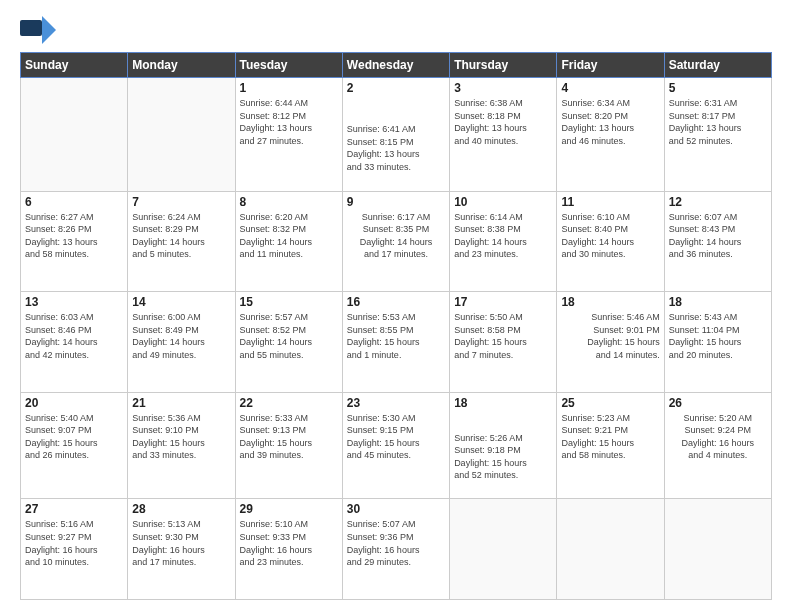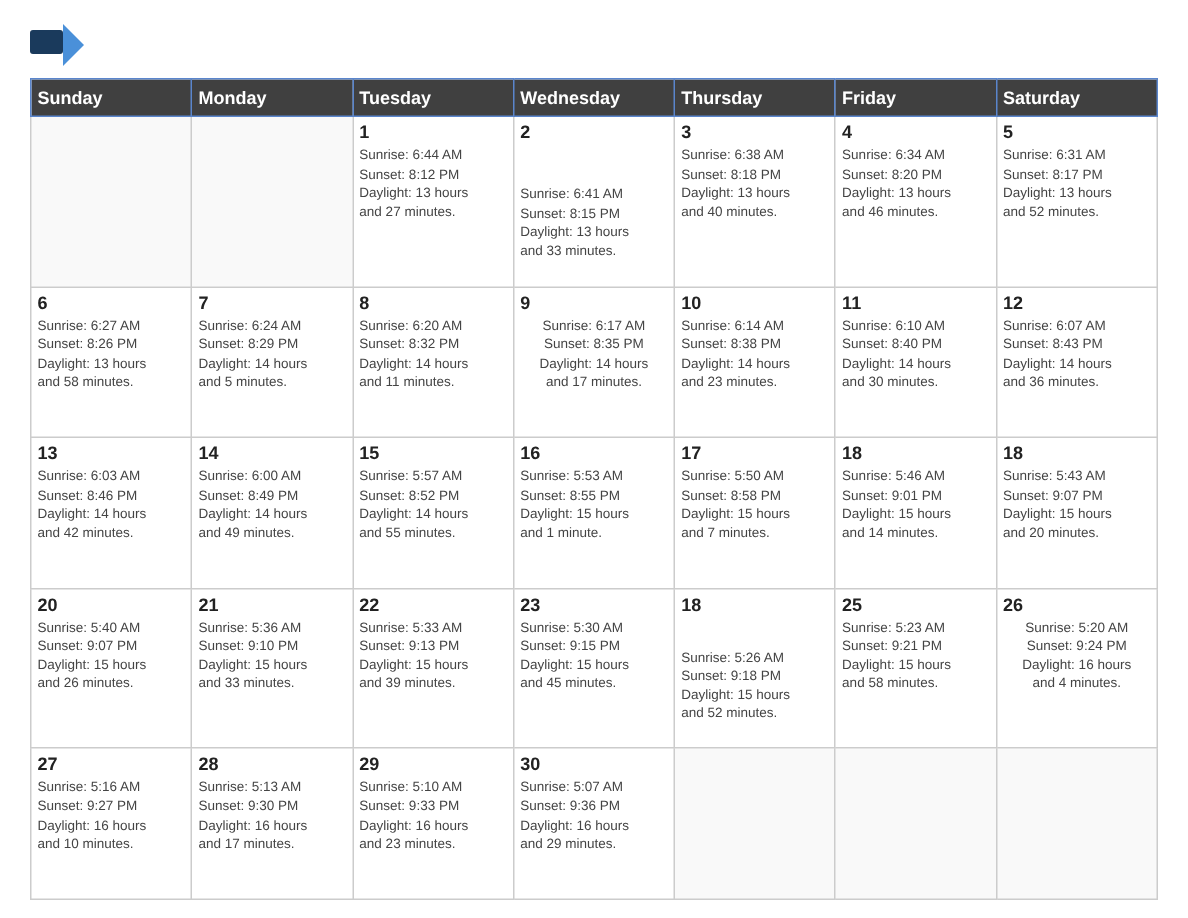--- a/index.html
+++ b/index.html
@@ -248,29 +248,29 @@
           </td>
           <td>
             <span class="day-num">17</span>
             <div class="day-info" style="white-space: pre-line;">Sunrise: 5:50 AM
 Sunset: 8:58 PM
 Daylight: 15 hours
 and 7 minutes.</div>
           </td>
           <td>
             <span class="day-num">18</span>
-            <div class="day-info" style="white-space: pre-line;">Sunrise: 5:46 AM
+            <div class="day-info" style="white-space: pre-line; text-align: right;">Sunrise: 5:46 AM
 Sunset: 9:01 PM
 Daylight: 15 hours
 and 14 minutes.</div>
           </td>
           <td>
             <span class="day-num">18</span>
             <div class="day-info" style="white-space: pre-line;">Sunrise: 5:43 AM
-Sunset: 9:07 PM
+Sunset: 11:04 PM
 Daylight: 15 hours
 and 20 minutes.</div>
           </td>
         </tr>
         <tr>
           <td>
             <span class="day-num">20</span>
             <div class="day-info" style="white-space: pre-line;">Sunrise: 5:40 AM
 Sunset: 9:07 PM
 Daylight: 15 hours

